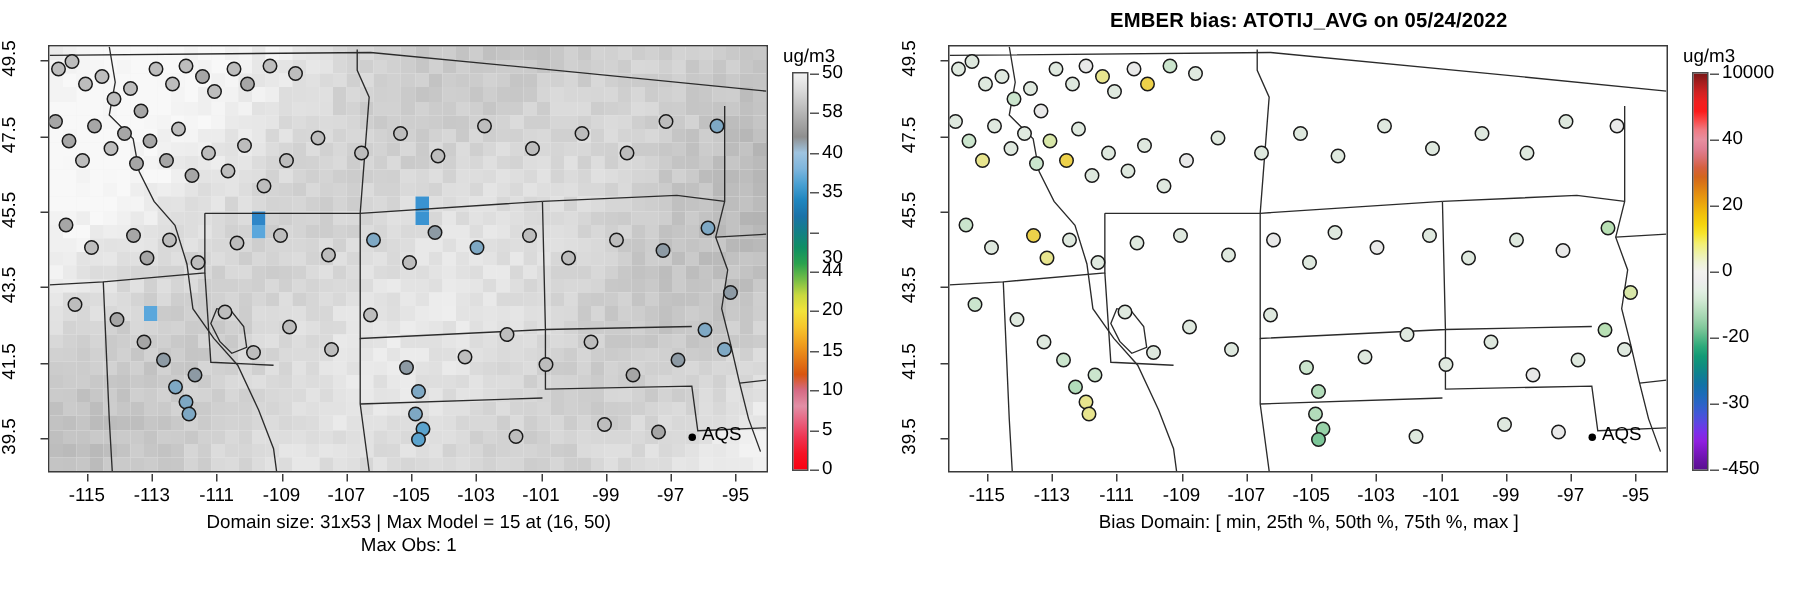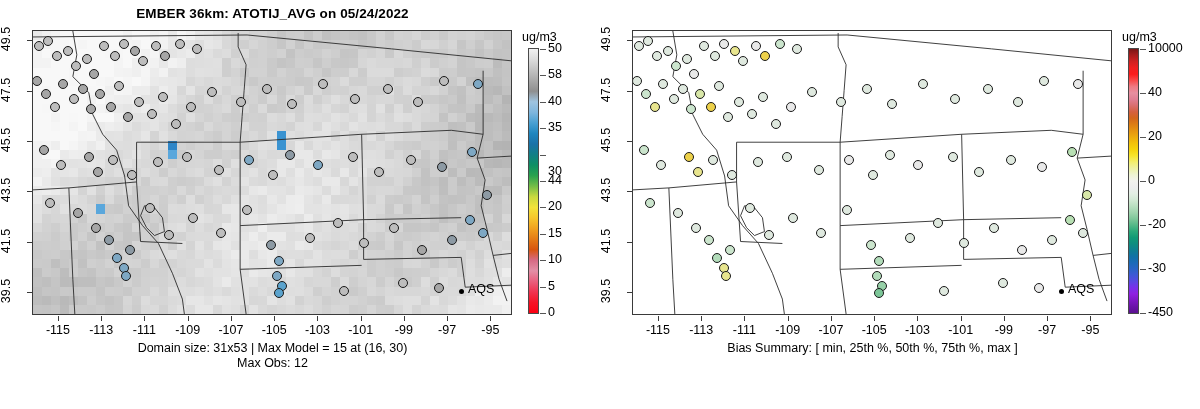--- a/index.html
+++ b/index.html
@@ -41,21 +41,20 @@
   .cbbar{position:absolute;width:11px;border:1px solid #4a4a4a;box-sizing:border-box;}
   .cbtick{position:absolute;width:6px;height:1px;background:#555;}
   .cbtlab{position:absolute;font-size:12.5px;white-space:nowrap;}
 </style>
 </head>
 <body>
 
 <div class="root">
 
   <div class="panel left">
-    <div class="ptitle">EMBER 36km: ATOTIJ_AVG on 05/24/2022</div>
 
     <div class="plotbox raster" id="box-model">
       <div class="rastergrid" id="raster-model" style="grid-template-columns: repeat(53, 1fr); grid-template-rows: repeat(31, 1fr);">
           <i style="background: rgb(234, 234, 234);"></i>
           <i style="background: rgb(240, 240, 240);"></i>
           <i style="background: rgb(244, 244, 244);"></i>
           <i style="background: rgb(248, 248, 248);"></i>
           <i style="background: rgb(248, 248, 248);"></i>
           <i style="background: rgb(248, 248, 248);"></i>
           <i style="background: rgb(248, 248, 248);"></i>
@@ -1843,22 +1842,22 @@
         <div class="ytick" style="top: 191.416px;"></div>
         <div class="ylab" style="top: 183.416px; left: -14px;">43.5</div>
         <div class="ytick" style="top: 140.973px;"></div>
         <div class="ylab" style="top: 132.973px; left: -14px;">45.5</div>
         <div class="ytick" style="top: 90.531px;"></div>
         <div class="ylab" style="top: 82.531px; left: -14px;">47.5</div>
         <div class="ytick" style="top: 40.0885px;"></div>
         <div class="ylab" style="top: 32.0885px; left: -14px;">49.5</div>
       </div>
 
-    <div class="caption cap1">Domain size: 31x53 | Max Model = 15 at (16, 30)</div>
-    <div class="caption cap2">Max Obs: 12</div>
+    <div class="caption cap1">Domain size: 31x53 | Max Model = 15 at (16, 50)</div>
+    <div class="caption cap2">Max Obs: 1</div>
 
     <div class="cbunits" style="left:522px;top:30px;">ug/m3</div>
     <div class="cbbar" id="cb-model" style="left: 528px; top: 48px; height: 266px; background: linear-gradient(rgb(242, 242, 242), rgb(220, 220, 220), rgb(194, 194, 194), rgb(168, 168, 168), rgb(143, 143, 143), rgb(159, 196, 224), rgb(127, 182, 221), rgb(73, 160, 210), rgb(31, 134, 191), rgb(26, 114, 168), rgb(18, 127, 134), rgb(15, 143, 99), rgb(42, 162, 78), rgb(116, 189, 71), rgb(201, 217, 63), rgb(242, 227, 58), rgb(246, 198, 44), rgb(240, 161, 31), rgb(228, 123, 22), rgb(216, 85, 15), rgb(214, 106, 132), rgb(226, 143, 166), rgb(233, 96, 126), rgb(239, 51, 80), rgb(245, 19, 37), rgb(251, 0, 18));"></div>
     <div id="cbticks-model">
         <div class="cbtick" style="left: 540px; top: 49px;"></div>
         <div class="cbtlab" style="left: 548px; top: 41px;">50</div>
         <div class="cbtick" style="left: 540px; top: 75.4px;"></div>
         <div class="cbtlab" style="left: 548px; top: 67.4px;">58</div>
         <div class="cbtick" style="left: 540px; top: 101.8px;"></div>
         <div class="cbtlab" style="left: 548px; top: 93.8px;">40</div>
@@ -1875,20 +1874,21 @@
         <div class="cbtick" style="left: 540px; top: 260.2px;"></div>
         <div class="cbtlab" style="left: 548px; top: 252.2px;">10</div>
         <div class="cbtick" style="left: 540px; top: 286.6px;"></div>
         <div class="cbtlab" style="left: 548px; top: 278.6px;">5</div>
         <div class="cbtick" style="left: 540px; top: 313px;"></div>
         <div class="cbtlab" style="left: 548px; top: 305px;">0</div>
       </div>
   </div>
 
   <div class="panel right">
+    <div class="ptitle">EMBER bias: ATOTIJ_AVG on 05/24/2022</div>
 
     <div class="plotbox" id="box-bias">
       <svg class="mapsvg" id="map-bias" viewBox="0 0 480 285" preserveAspectRatio="none">
           <path d="M0,6 L215,4 L360,18 L480,30" fill="none" stroke="#2b2b2b" stroke-width="0.9" vector-effect="non-scaling-stroke"></path>
           <path d="M40,0 L44,24 L40,46 L56,62 L60,84 L70,104 L84,120 L92,146 L96,176 L110,196 L126,214 L140,244 L150,270 L152,285" fill="none" stroke="#2b2b2b" stroke-width="0.9" vector-effect="non-scaling-stroke"></path>
           <path d="M206,2 L206,16 L214,34 L212,60 L210,86 L208,112" fill="none" stroke="#2b2b2b" stroke-width="0.9" vector-effect="non-scaling-stroke"></path>
           <path d="M104,112 L208,112 L330,104" fill="none" stroke="#2b2b2b" stroke-width="0.9" vector-effect="non-scaling-stroke"></path>
           <path d="M208,112 L208,196 L332,190 L330,104" fill="none" stroke="#2b2b2b" stroke-width="0.9" vector-effect="non-scaling-stroke"></path>
           <path d="M208,196 L208,240 L214,285" fill="none" stroke="#2b2b2b" stroke-width="0.9" vector-effect="non-scaling-stroke"></path>
           <path d="M332,190 L332,230 L430,228 L434,258 L480,256" fill="none" stroke="#2b2b2b" stroke-width="0.9" vector-effect="non-scaling-stroke"></path>
@@ -2031,21 +2031,21 @@
         <div class="ytick" style="top: 191.416px;"></div>
         <div class="ylab" style="top: 183.416px; left: -14px;">43.5</div>
         <div class="ytick" style="top: 140.973px;"></div>
         <div class="ylab" style="top: 132.973px; left: -14px;">45.5</div>
         <div class="ytick" style="top: 90.531px;"></div>
         <div class="ylab" style="top: 82.531px; left: -14px;">47.5</div>
         <div class="ytick" style="top: 40.0885px;"></div>
         <div class="ylab" style="top: 32.0885px; left: -14px;">49.5</div>
       </div>
 
-    <div class="caption cap1">Bias Summary: [ min, 25th %, 50th %, 75th %, max ]</div>
+    <div class="caption cap1">Bias Domain: [ min, 25th %, 50th %, 75th %, max ]</div>
 
     <div class="cbunits" style="left:522px;top:30px;">ug/m3</div>
     <div class="cbbar" id="cb-bias" style="left: 528px; top: 48px; height: 266px; background: linear-gradient(rgb(122, 22, 22), rgb(168, 29, 29), rgb(208, 33, 33), rgb(239, 32, 32), rgb(251, 27, 27), rgb(249, 74, 74), rgb(239, 123, 132), rgb(231, 143, 160), rgb(224, 127, 147), rgb(218, 111, 111), rgb(213, 96, 63), rgb(211, 102, 28), rgb(220, 125, 20), rgb(229, 148, 16), rgb(236, 171, 13), rgb(242, 194, 11), rgb(245, 212, 13), rgb(247, 229, 44), rgb(243, 239, 111), rgb(238, 242, 164), rgb(238, 243, 210), rgb(242, 242, 238), rgb(237, 237, 237), rgb(227, 239, 228), rgb(210, 233, 212), rgb(185, 223, 192), rgb(159, 212, 174), rgb(127, 199, 154), rgb(85, 184, 136), rgb(43, 169, 122), rgb(18, 154, 118), rgb(15, 141, 128), rgb(15, 127, 146), rgb(18, 114, 166), rgb(27, 107, 184), rgb(42, 100, 198), rgb(63, 88, 214), rgb(90, 71, 226), rgb(122, 47, 234), rgb(143, 31, 224), rgb(125, 24, 196), rgb(106, 20, 168), rgb(90, 16, 144));"></div>
     <div id="cbticks-bias">
         <div class="cbtick" style="left: 540px; top: 49px;"></div>
         <div class="cbtlab" style="left: 548px; top: 41px;">10000</div>
         <div class="cbtick" style="left: 540px; top: 93px;"></div>
         <div class="cbtlab" style="left: 548px; top: 85px;">40</div>
         <div class="cbtick" style="left: 540px; top: 137px;"></div>
         <div class="cbtlab" style="left: 548px; top: 129px;">20</div>

